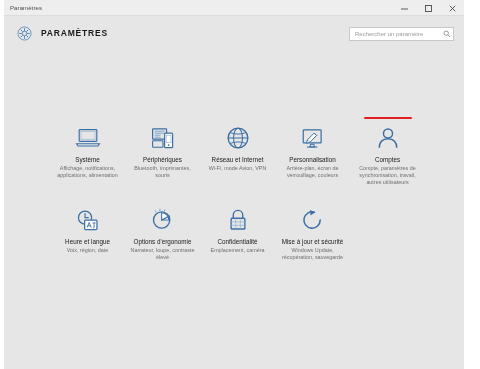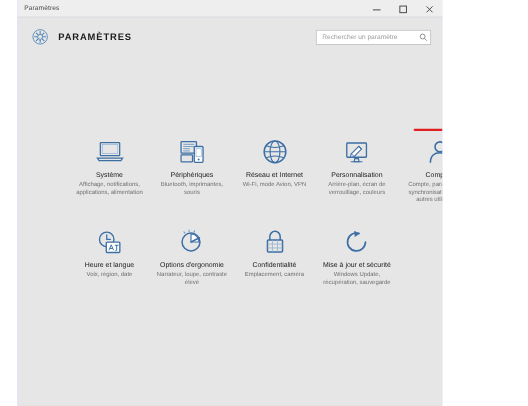--- a/index.html
+++ b/index.html
@@ -7,24 +7,24 @@
     padding: 0;
     width: 480px;
     height: 369px;
     overflow: hidden;
     background: #ffffff;
     font-family: "Liberation Sans", sans-serif;
   }
 
   #window {
     position: absolute;
-    left: 16px; top: 0;
-    width: 386px;
+    left: 4px; top: 0;
+    width: 460px;
     height: 369px;
-    background: #c4b5fd;
+    background: #fca5a5;
     box-sizing: border-box;
     display: flex;
     flex-direction: column;
   }
 
   
   #titlebar {
     height: 16px;
     background: #eeeeee;
     border-bottom: 1px solid #dcdcdc;

